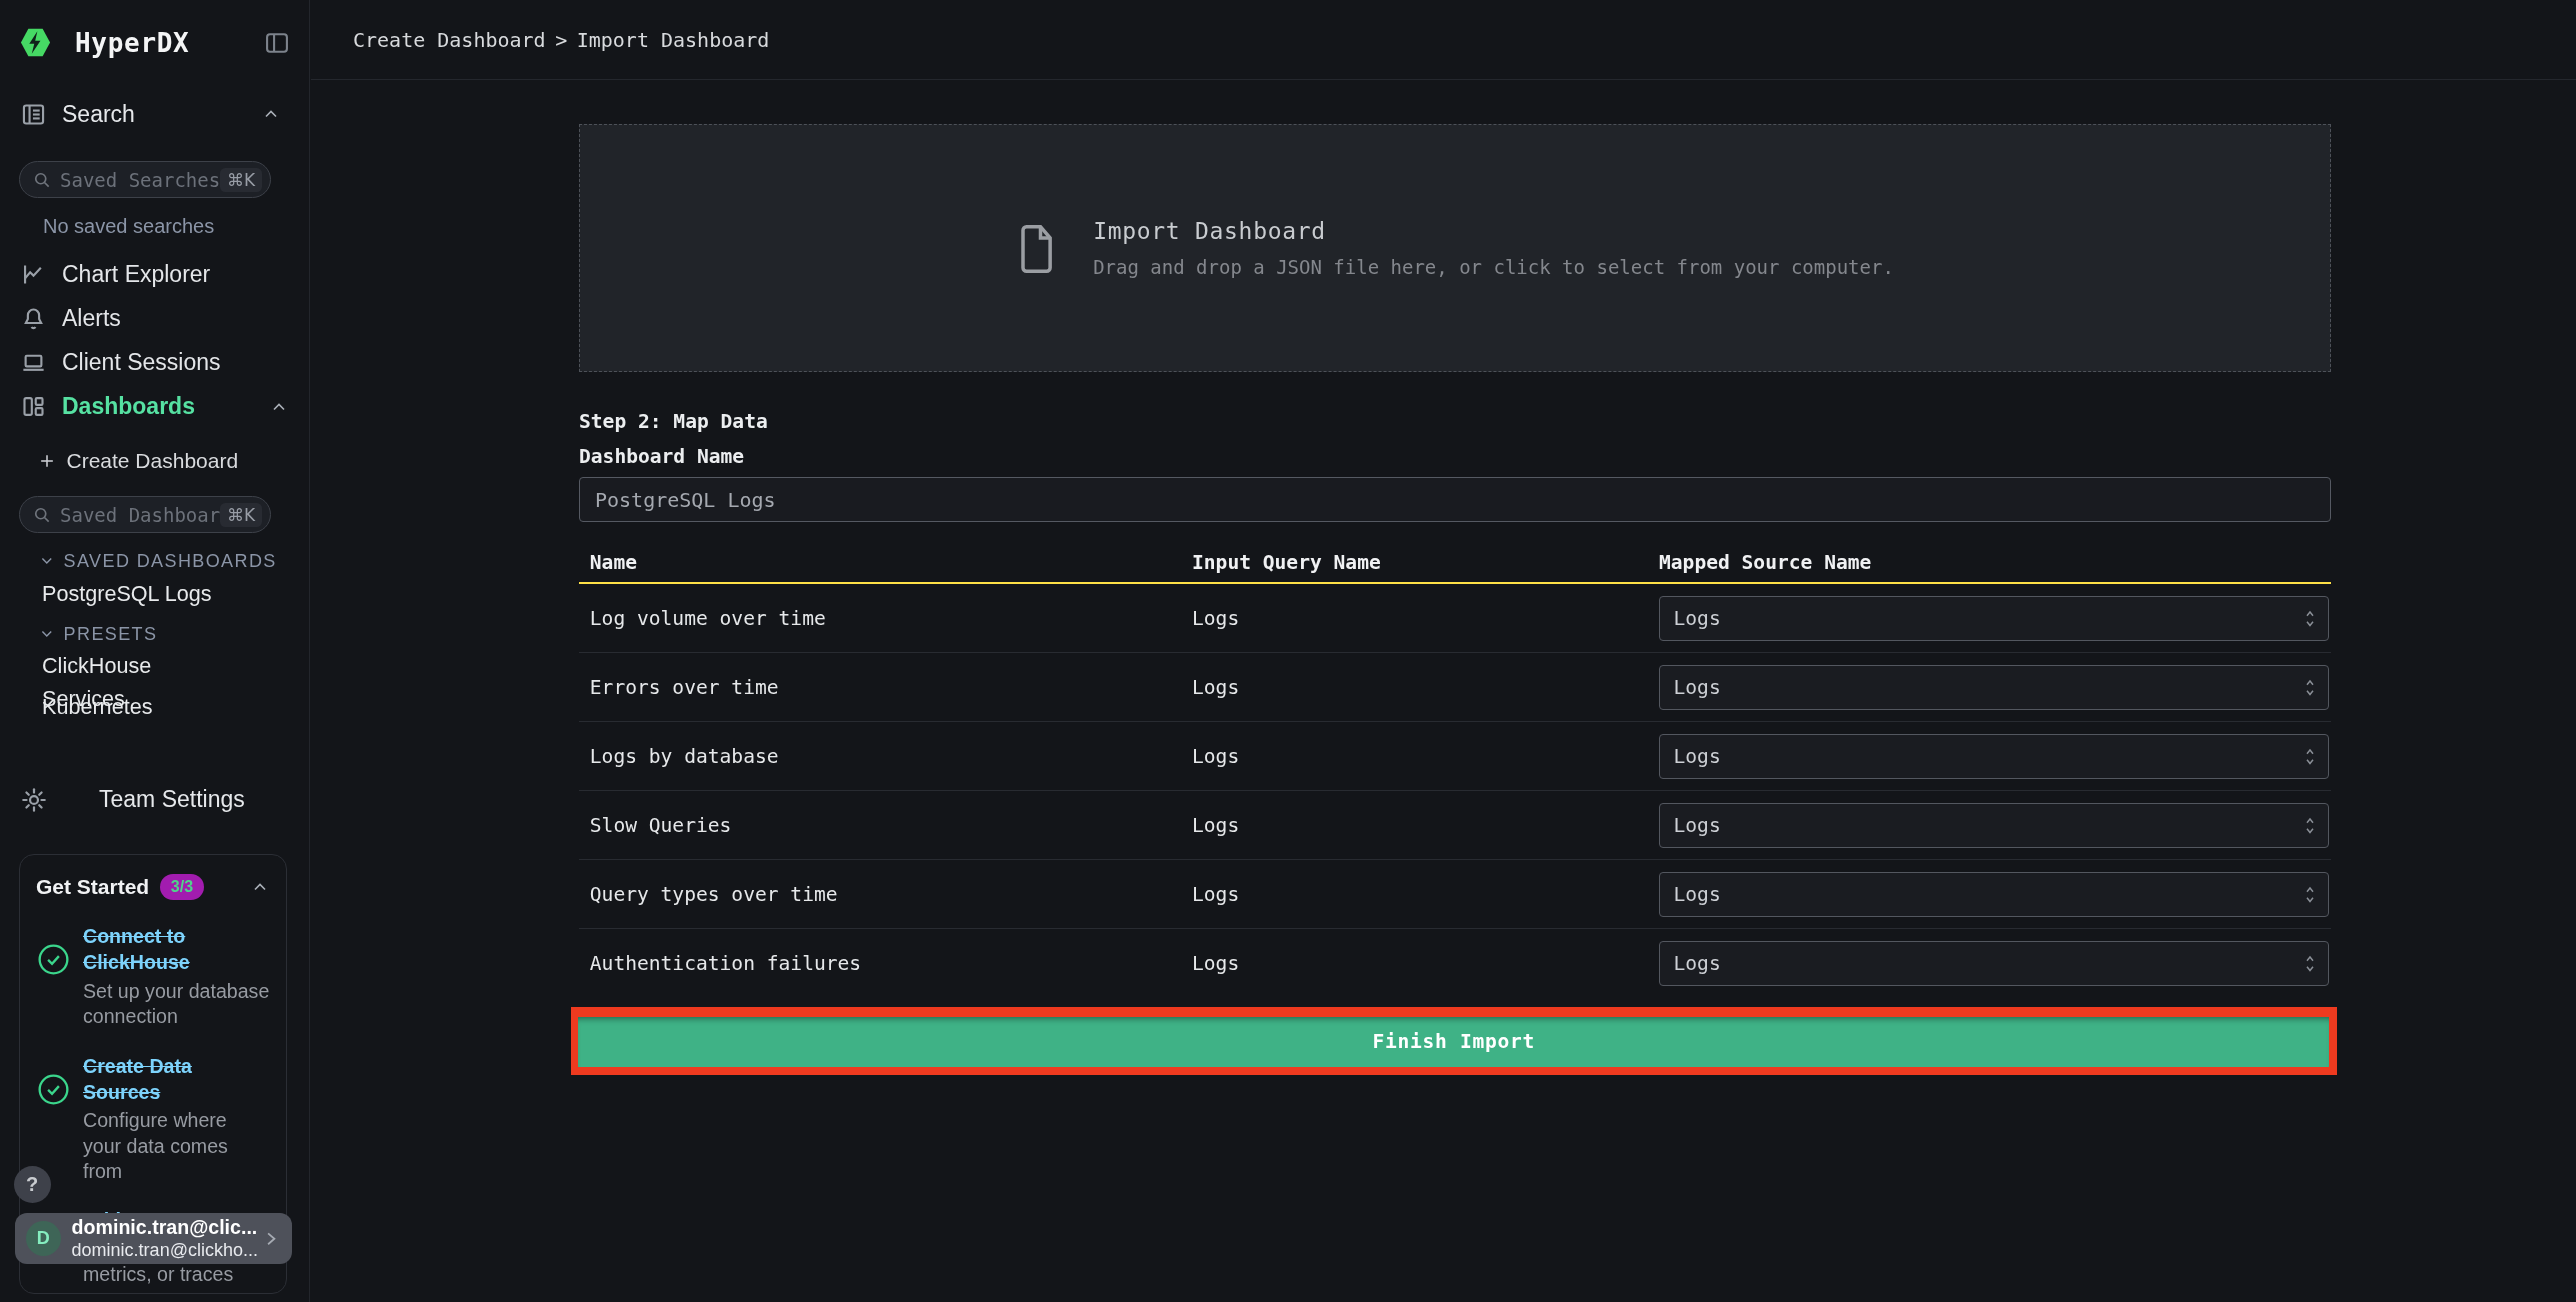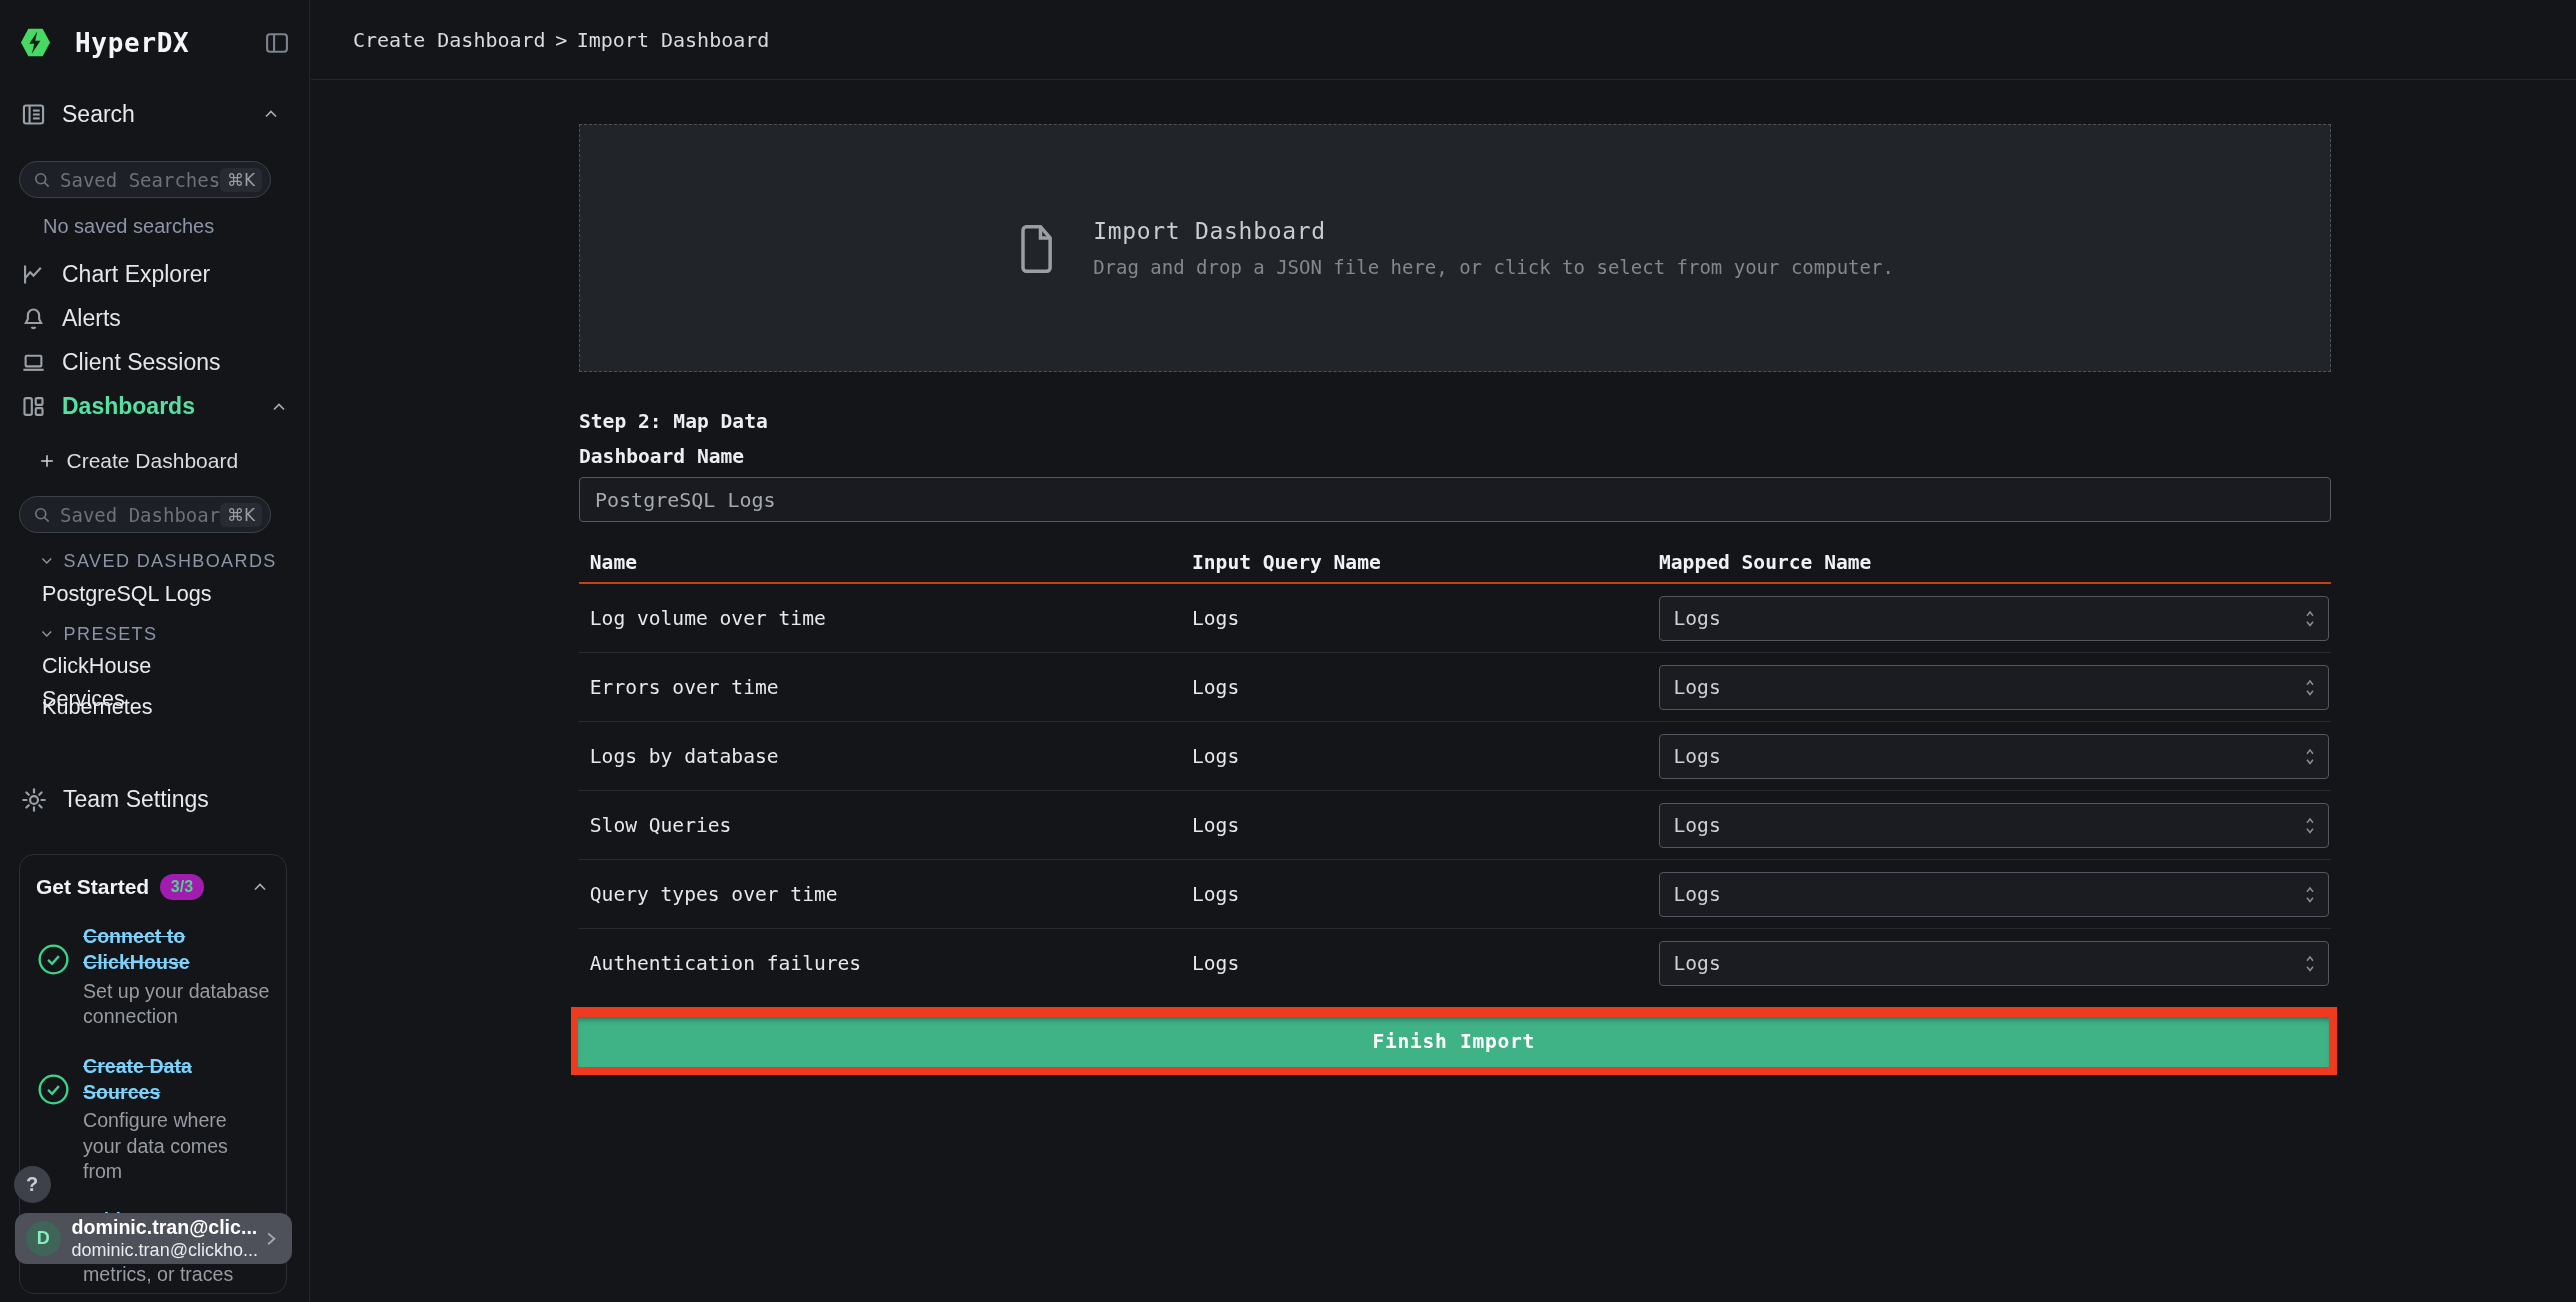--- a/index.html
+++ b/index.html
@@ -38,21 +38,21 @@
   .nav-label{font-size:23px;color:#e4e6e9;margin-left:15px;}
   .nav-item.active .nav-label{color:var(--accent-mint);font-weight:bold;}
 
   .create-dash{position:absolute;top:445px;left:37px;height:31px;display:flex;align-items:center;cursor:pointer;}
   .create-dash-label{font-size:21px;color:#d9dbde;margin-left:9.5px;}
 
   .sub-header{position:absolute;left:38px;height:28px;display:flex;align-items:center;cursor:pointer;}
   .sub-header-label{font-size:18px;color:#8b95a7;letter-spacing:1.4px;margin-left:8px;}
   .sub-item{position:absolute;left:42px;height:30px;display:flex;align-items:center;font-size:21.6px;color:#e8eaec;cursor:pointer;}
 
-  .team-row{position:absolute;top:779px;left:20px;right:20px;height:41px;display:flex;align-items:center;cursor:pointer;}
+  .team-row{position:absolute;top:779px;left:20px;right:20px;height:41px;display:flex;align-items:center;cursor:pointer;gap:36px;}
 
   .gs-card{position:absolute;top:854px;left:19px;width:268px;height:440px;border:1.4px solid #2b2e35;border-radius:15px;padding:19px 16px;}
   .gs-head{display:flex;align-items:center;}
   .gs-title{font-size:21px;font-weight:bold;color:#f1f2f4;}
   .gs-badge{margin-left:10.8px;background:#a21caf;color:var(--badge-text);font-weight:bold;font-size:16px;border-radius:676px;padding:4px 10.8px;}
   .gs-item{display:flex;margin-top:23px;}
   .gs-check{flex-shrink:0;margin-top:19px;margin-right:12px;}
   .gs-item-title{font-size:19.6px;font-weight:bold;color:#7dd3fc;text-decoration:line-through;line-height:1.35;max-width:177px;}
   .gs-item-desc{font-size:19.6px;color:#979ba2;line-height:1.3;margin-top:2.7px;max-width:189px;}
 
@@ -73,21 +73,21 @@
   .dropzone{position:absolute;left:268px;top:124px;width:1752px;height:248px;background:#212429;border:1.4px dashed #4d5158;display:flex;align-items:center;justify-content:center;cursor:pointer;}
   .dz-text{margin-left:35px;}
   .dz-title{font-size:23px;color:#c9ccd0;letter-spacing:0.7px;}
   .dz-sub{font-size:19px;color:#84878d;margin-top:12px;}
 
   .step-label{position:absolute;left:268px;top:410px;font-size:19.6px;font-weight:bold;color:#eceef0;}
   .name-label{position:absolute;left:268px;top:445px;font-size:19.6px;font-weight:bold;color:#eceef0;}
   .name-input{position:absolute;left:268px;top:477px;width:1752px;height:45px;background:#191b20;border:1.4px solid #555962;border-radius:4px;padding:0 15px;font-family:"DejaVu Sans Mono","Liberation Mono",monospace;font-size:20px;color:#a5a9b0;outline:none;}
 
   .maptable{position:absolute;left:268px;top:541px;width:1752px;}
-  .thead{position:relative;height:43px;border-bottom:2px solid #c2410c;}
+  .thead{position:relative;height:43px;border-bottom:2px solid #fde047;}
   .th{position:absolute;top:0;line-height:43px;font-size:19.6px;font-weight:bold;color:#f0f1f3;}
   .th.c1{left:10.8px;}.th.c2{left:613px;}.th.c3{left:1080px;}
   .trow{position:relative;height:69px;border-bottom:1.4px solid #282b31;}
   .td{position:absolute;top:0;line-height:69px;font-size:19.6px;color:#e6e8ea;}
   .td.c1{left:10.8px;}.td.c2{left:613px;}
   .select{position:absolute;left:1080px;top:12px;width:670px;height:45px;background:#1a1c21;border:1.4px solid #53575f;border-radius:4px;display:flex;align-items:center;padding:0 12px 0 13.5px;cursor:pointer;}
   .select-value{font-size:19.6px;color:#cdd0d5;}
   .select-chev{margin-left:auto;}
 
   .annotation{position:absolute;left:260px;top:1007px;width:1766px;height:68px;background:var(--annotation-red);}

